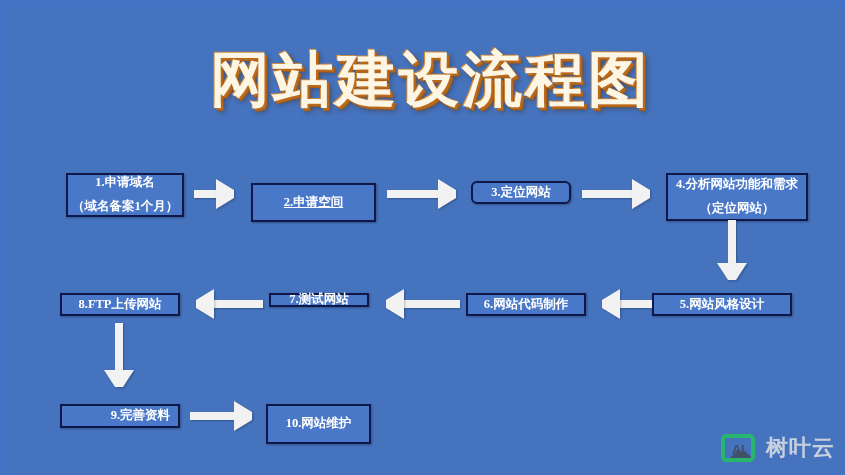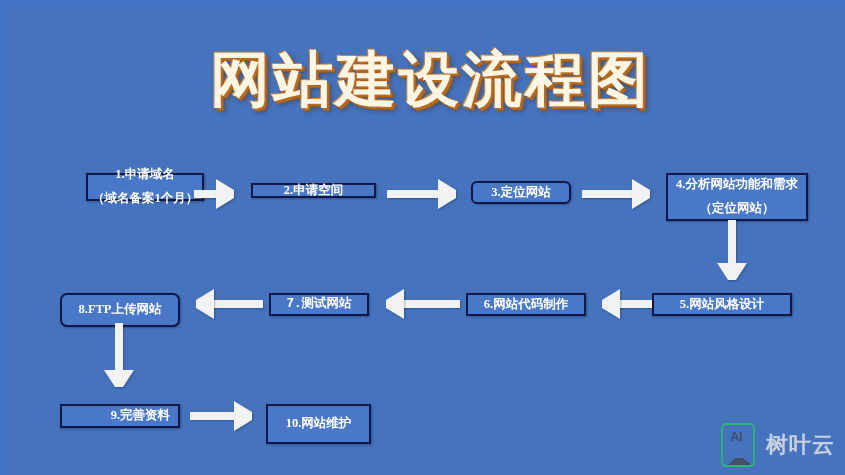--- a/index.html
+++ b/index.html
@@ -115,22 +115,22 @@
     position: absolute;
     right: 10px;
     bottom: 12px;
     display: flex;
     align-items: center;
     gap: 7px;
     opacity: .82;
   }
   #watermark .wm-icon {
     width: 34px;
-    height: 44px;
-    border: 2px solid #22c55e;
+    height: 28px;
+    border: 4px solid #22c55e;
     border-radius: 5px;
     position: relative;
     overflow: hidden;
     text-align: right;
   }
   #watermark .wm-icon .ai {
     position: absolute;
     left: 3px;
     top: 0px;
     font-family: "Liberation Sans", sans-serif;
@@ -166,31 +166,31 @@
     letter-spacing: 1px;
   }
 </style>
 </head>
 <body>
 
 <div id="slide">
 
   <div id="title">网站建设流程图</div>
 
-  <div class="node" style="left:58px; top:165px; width:118px; height:28px;margin-left:20px;">
+  <div class="node" style="left:58px; top:165px; width:118px; height:44px;">
     <span class="ln">1.申请域名</span>
     <span class="ln">（域名备案1个月）</span>
   </div>
 
   <div class="arrow-h right" style="left:186px; top:175px; width:48px; height:22px;">
     <span class="shaft"></span>
     <span class="head"></span>
   </div>
 
-  <div class="node" style="left:243px; top:175px; width:125px; height:15px;">
+  <div class="node" style="left:243px; top:175px; width:125px; height:39px;text-decoration:underline;">
     <span class="ln">2.申请空间</span>
   </div>
 
   <div class="arrow-h right" style="left:379px; top:175px; width:77px; height:22px;">
     <span class="shaft"></span>
     <span class="head"></span>
   </div>
 
   <div class="node" style="left:463px; top:173px; width:100px; height:23px;border-radius:6px;">
     <span class="ln">3.定位网站</span>
@@ -204,30 +204,30 @@
   <div class="node" style="left:658px; top:165px; width:142px; height:48px;">
     <span class="ln">4.分析网站功能和需求</span>
     <span class="ln">（定位网站）</span>
   </div>
 
   <div class="arrow-v down" style="left:708px; top:212px; width:32px; height:68px;">
     <span class="shaft"></span>
     <span class="head"></span>
   </div>
 
-  <div class="node" style="left:52px; top:285px; width:120px; height:34px;border-radius:7px;">
+  <div class="node" style="left:52px; top:285px; width:120px; height:23px;">
     <span class="ln">8.FTP上传网站</span>
   </div>
 
   <div class="arrow-h left" style="left:180px; top:285px; width:75px; height:22px;">
     <span class="shaft"></span>
     <span class="head"></span>
   </div>
 
-  <div class="node" style="left:261px; top:285px; width:100px; height:23px;font-family:Liberation Mono, monospace;">
+  <div class="node" style="left:261px; top:285px; width:100px; height:14px;">
     <span class="ln">7.测试网站</span>
   </div>
 
   <div class="arrow-h left" style="left:370px; top:285px; width:82px; height:22px;">
     <span class="shaft"></span>
     <span class="head"></span>
   </div>
 
   <div class="node" style="left:458px; top:285px; width:120px; height:23px;">
     <span class="ln">6.网站代码制作</span>

